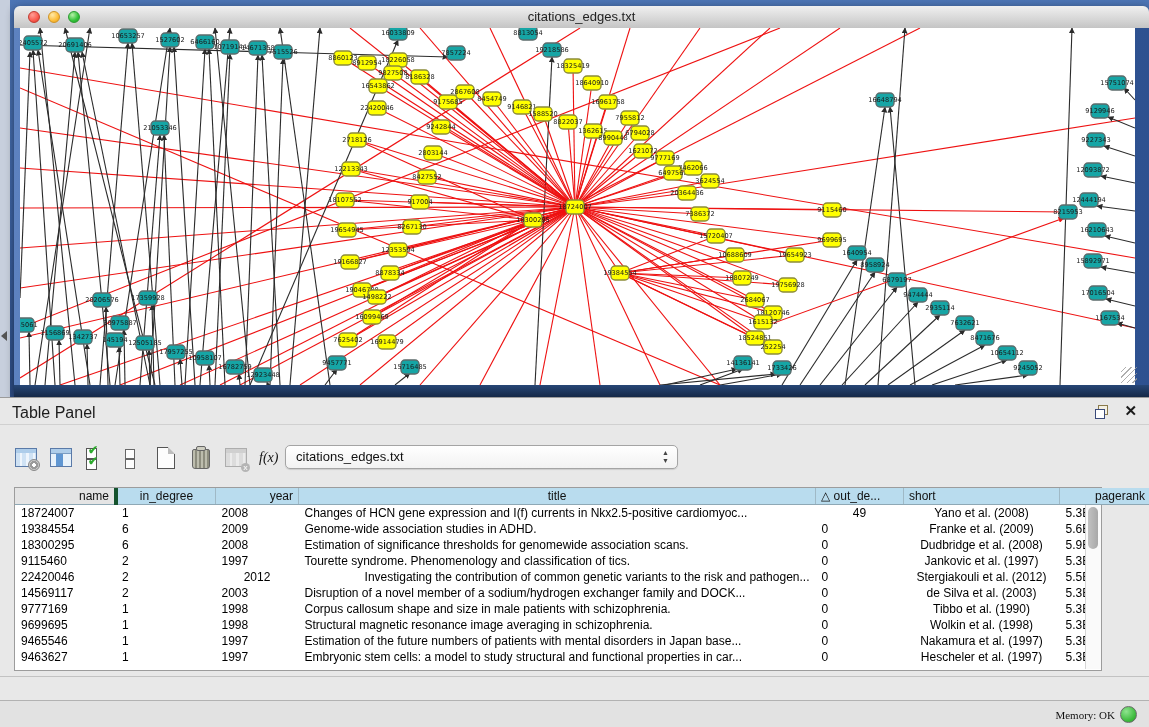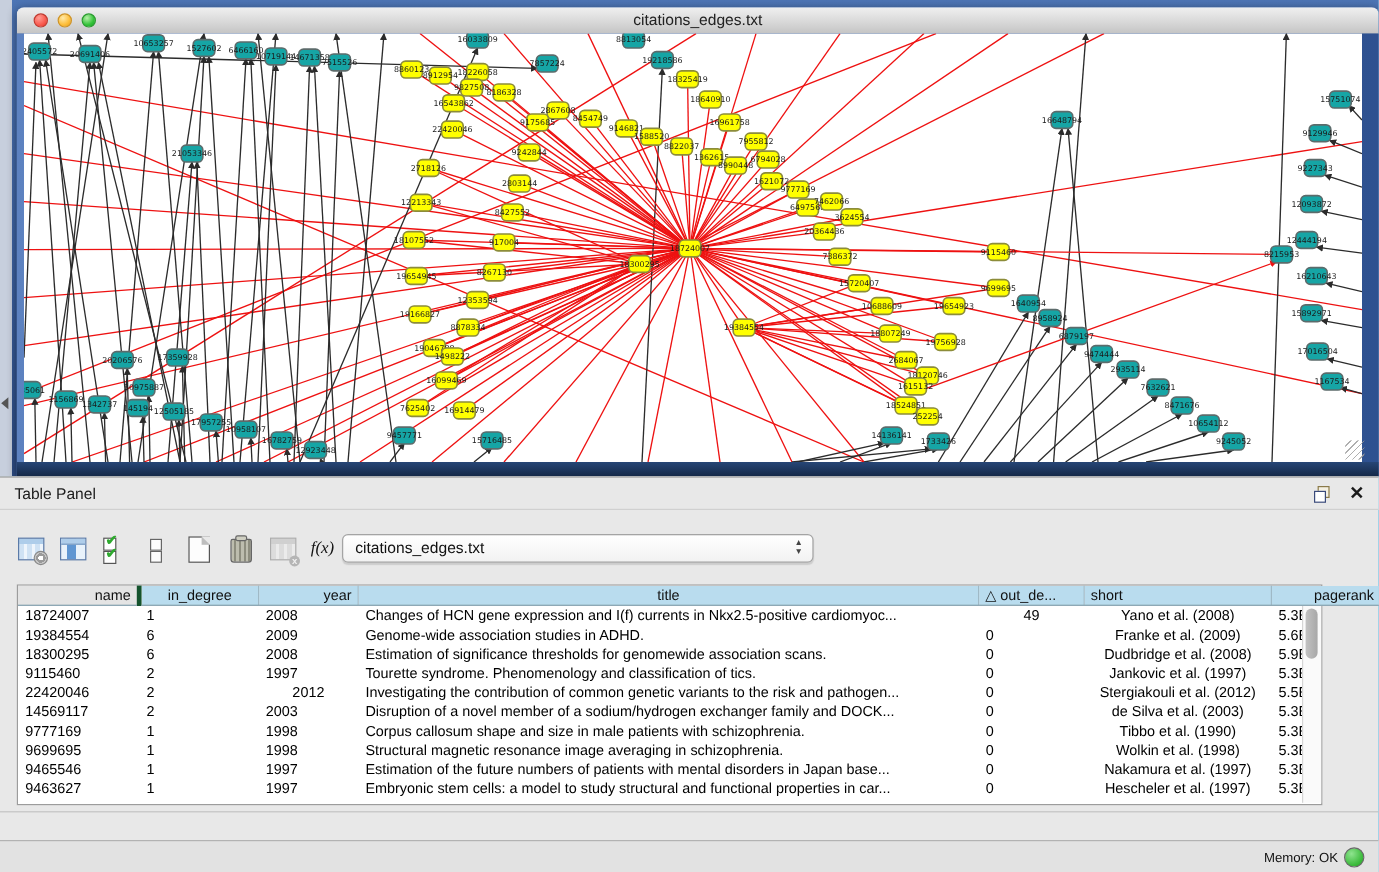--- a/index.html
+++ b/index.html
@@ -23,21 +23,21 @@
     background:linear-gradient(90deg,#5d82c0 0%,#3e63a4 45%,#2e5190 100%);}
   #graph-canvas{position:absolute;left:6px;top:0px;width:1115px;height:357px;background:#ffffff;}
   #frame-bottom{position:absolute;left:0;top:357px;width:1135px;height:12px;
     background:linear-gradient(180deg,#274676,#152847);}
   #resize-grip{position:absolute;right:12px;bottom:14px;width:16px;height:16px;
     background:repeating-linear-gradient(135deg,transparent 0 3px,#9a9a9a 3px 4px);opacity:.8;}
   
   #table-panel{position:absolute;left:0;top:397px;width:1149px;height:330px;background:#e8e8e8;}
   #panel-header{position:absolute;left:0;top:0;width:100%;height:26px;background:#e8e8e8;
     border-top:1px solid #9b9b9b;border-bottom:1px solid #d0d0d0;}
-  #panel-title{position:absolute;left:12px;top:6px;font-size:13px;color:#1c1c1c;}
+  #panel-title{position:absolute;left:12px;top:6px;font-size:16px;color:#1c1c1c;}
   #float-icon{position:absolute;right:40px;top:7px;width:14px;height:13px;}
   #float-icon .sq1{position:absolute;left:3px;top:0;width:8px;height:8px;border:1px solid #8a7a4a;background:#f4f0e2;}
   #float-icon .sq2{position:absolute;left:0;top:4px;width:8px;height:8px;border:1px solid #3a4a7a;background:#fff;}
   #close-icon{position:absolute;right:12px;top:4px;font-size:15px;font-weight:bold;color:#1a1a1a;}
   #toolbar{position:absolute;left:14px;top:44px;height:34px;display:flex;align-items:center;gap:11px;}
   .tbi{width:24px;height:24px;position:relative;display:inline-block;}
   .grid-ic{position:absolute;left:1px;top:2px;width:20px;height:17px;border:1px solid #5a7aa8;background:
     linear-gradient(#aecdea 0 4px,transparent 4px),
     repeating-linear-gradient(90deg,#cfe2f4 0 4px,#eef5fc 4px 6.5px);}
   .gear{position:absolute;right:-2px;bottom:-1px;width:10px;height:10px;border-radius:50%;
@@ -77,21 +77,21 @@
   #vscroll{position:absolute;right:0;top:17px;width:15px;height:164px;background:#fafafa;border-left:1px solid #d5d5d5;}
   #vthumb{position:absolute;left:2px;top:2px;width:10px;height:42px;border-radius:5px;background:linear-gradient(90deg,#c2c2c2,#a8a8a8);}
   
   #tabs-divider{position:absolute;left:0;top:279px;width:100%;height:1px;background:#c2c2c2;}
   #seg{position:absolute;left:427px;top:272px;height:21px;display:flex;border:1px solid #9a9a9a;border-radius:5px;
     overflow:hidden;background:#fff;box-shadow:0 1px 1px rgba(0,0,0,.15);}
   .seg-btn{padding:0 16px;font-size:13px;line-height:21px;color:#111;background:linear-gradient(#ffffff,#f1f1f1);border-right:1px solid #c9c9c9;}
   .seg-btn:last-child{border-right:none;}
   .seg-btn.sel{background:linear-gradient(#8a8a8a,#6f6f6f);color:#f5f5f5;}
   
-  #statusbar{position:absolute;left:0;top:303px;width:100%;height:27px;background:#e2e2e2;border-top:1px solid #b2b2b2;}
+  #statusbar{position:absolute;left:0;top:303px;width:100%;height:27px;background:#e2e2e2;border-top:1px solid #b2b2b2;font-family:Liberation Serif, serif;}
   #mem{position:absolute;right:34px;top:8px;font-size:11px;color:#111;}
   #mem-dot{position:absolute;right:12px;top:5px;width:15px;height:15px;border-radius:50%;
     background:radial-gradient(circle at 35% 30%,#8fe48f,#3dbb3d 65%,#2b9a2b);border:1px solid #6a6a6a;}
 </style>
 </head>
 <body>
 <div id="screen">
 
   <div id="desktop">
     <div id="desktop-blue"></div>
@@ -826,21 +826,21 @@
               <td style="text-align: left;">1997</td>
               <td style="text-align: left;">Tourette syndrome. Phenomenology and classification of tics.</td>
               <td style="text-align: left;">0</td>
               <td style="text-align: center;">Jankovic et al. (1997)</td>
               <td style="text-align: left;">5.3E-5</td>
             </tr>
             <tr>
               <td style="text-align: left;">22420046</td>
               <td style="text-align: left;">2</td>
               <td style="text-align: center;">2012</td>
-              <td style="text-align: left;">Investigating the contribution of common genetic variants to the risk and pathogen...</td>
+              <td style="text-align: right;">Investigating the contribution of common genetic variants to the risk and pathogen...</td>
               <td style="text-align: left;">0</td>
               <td style="text-align: center;">Stergiakouli et al. (2012)</td>
               <td style="text-align: left;">5.5E-5</td>
             </tr>
             <tr>
               <td style="text-align: left;">14569117</td>
               <td style="text-align: left;">2</td>
               <td style="text-align: left;">2003</td>
               <td style="text-align: left;">Disruption of a novel member of a sodium/hydrogen exchanger family and DOCK...</td>
               <td style="text-align: left;">0</td>

